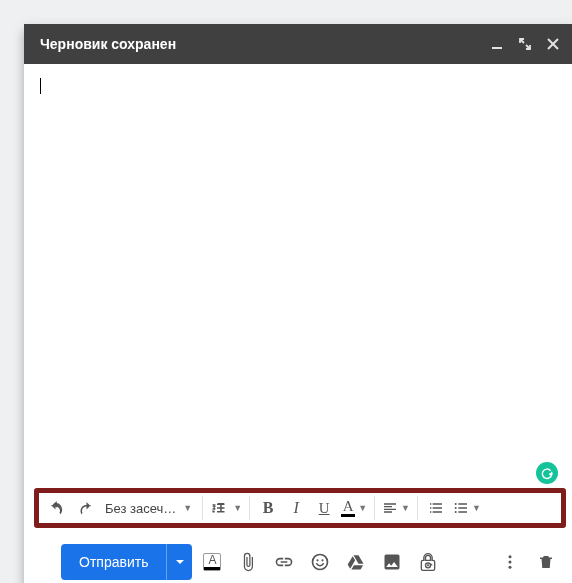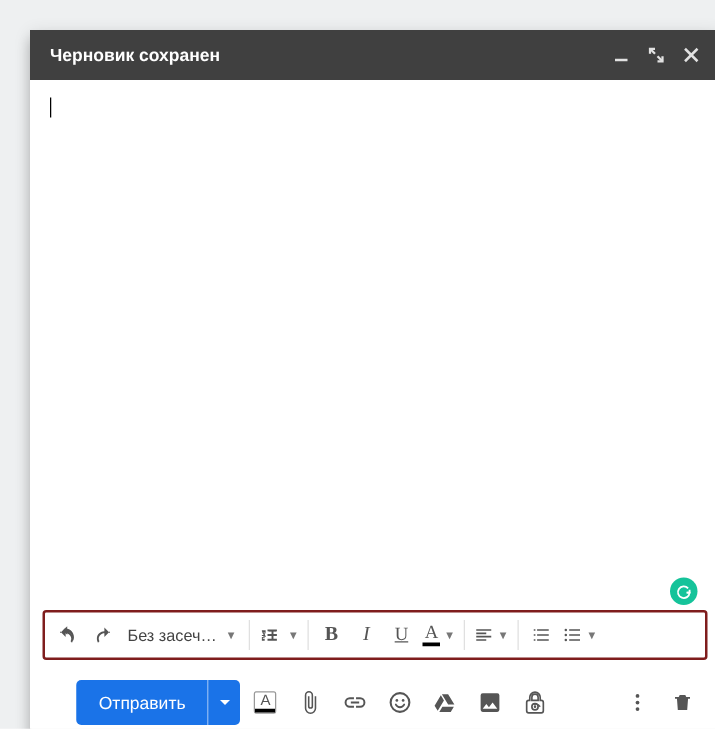--- a/index.html
+++ b/index.html
@@ -29,21 +29,21 @@
   .cursor {
     width: 1px; height: 16px; background: #000; display: inline-block;
   }
   .grammarly {
     position: absolute; right: 18px; bottom: 4px;
     width: 22px; height: 22px; border-radius: 50%;
     background: #15c39a; display:flex; align-items:center; justify-content:center;
   }
   .grammarly svg { width: 14px; height: 14px; }
   .toolbar {
-    margin: 0 10px 6px 10px; border: 2px solid #7f1d1d; border-radius: 3px;
+    margin: 0 10px 6px 10px; border: 5px solid #7f1d1d; border-radius: 3px;
     height: 40px; display: flex; align-items: center; padding: 0 4px;
     background: #fff; gap: 0;
   }
   .tbbtn {
     min-width: 28px; height: 30px; display: flex; align-items: center; justify-content: center;
     cursor: pointer; color: #555; border-radius: 2px; padding: 0 3px;
   }
   .font-picker { font-size: 13px; color: #444; padding: 0 6px; display:flex; align-items:center; gap:4px; white-space: nowrap;}
   .sep { width: 1px; height: 24px; background: #e0e0e0; margin: 0 4px; }
   .dd { font-size: 9px; color: #777; margin-left: 3px; }

